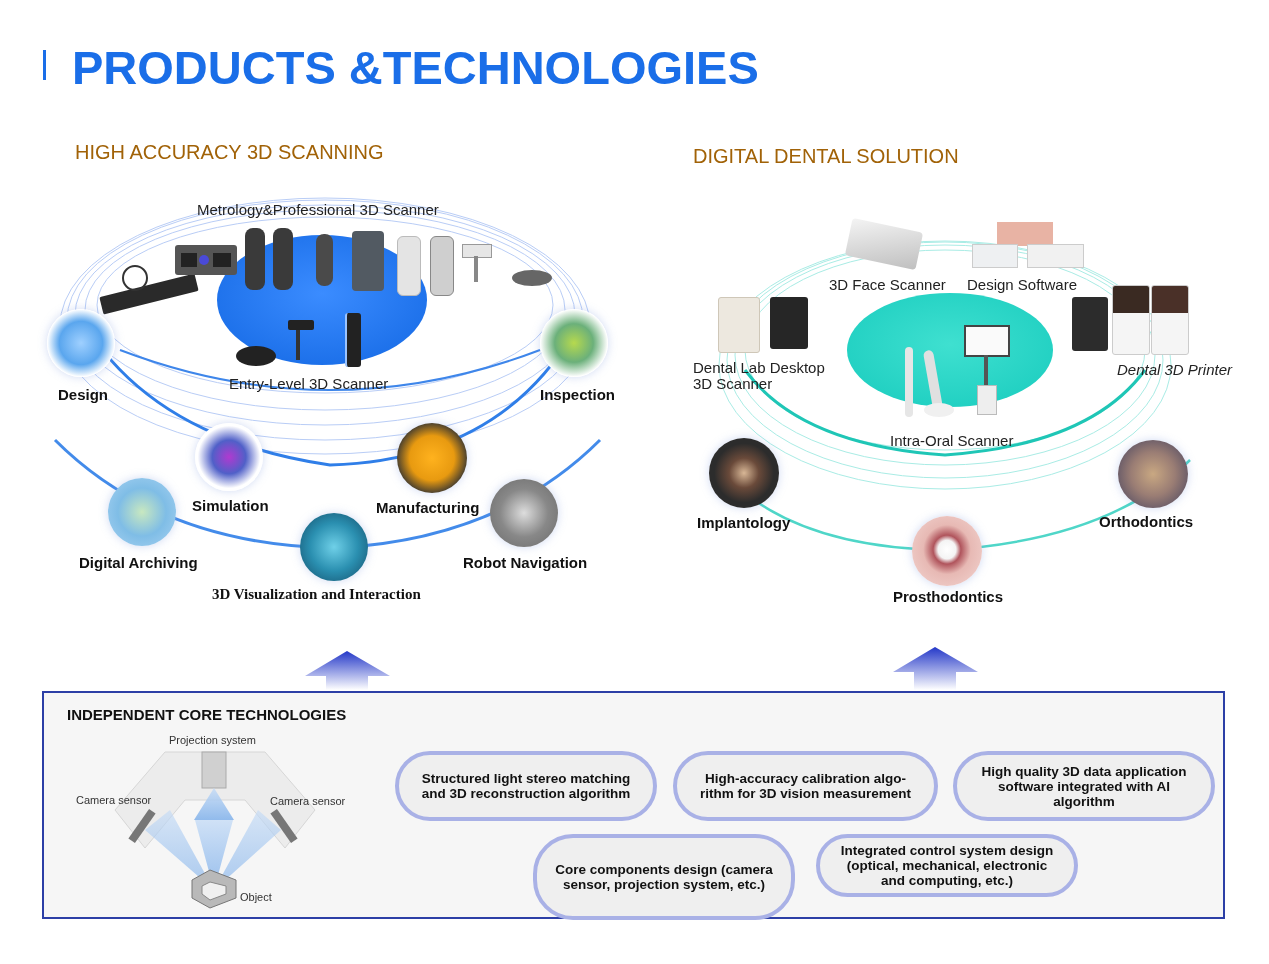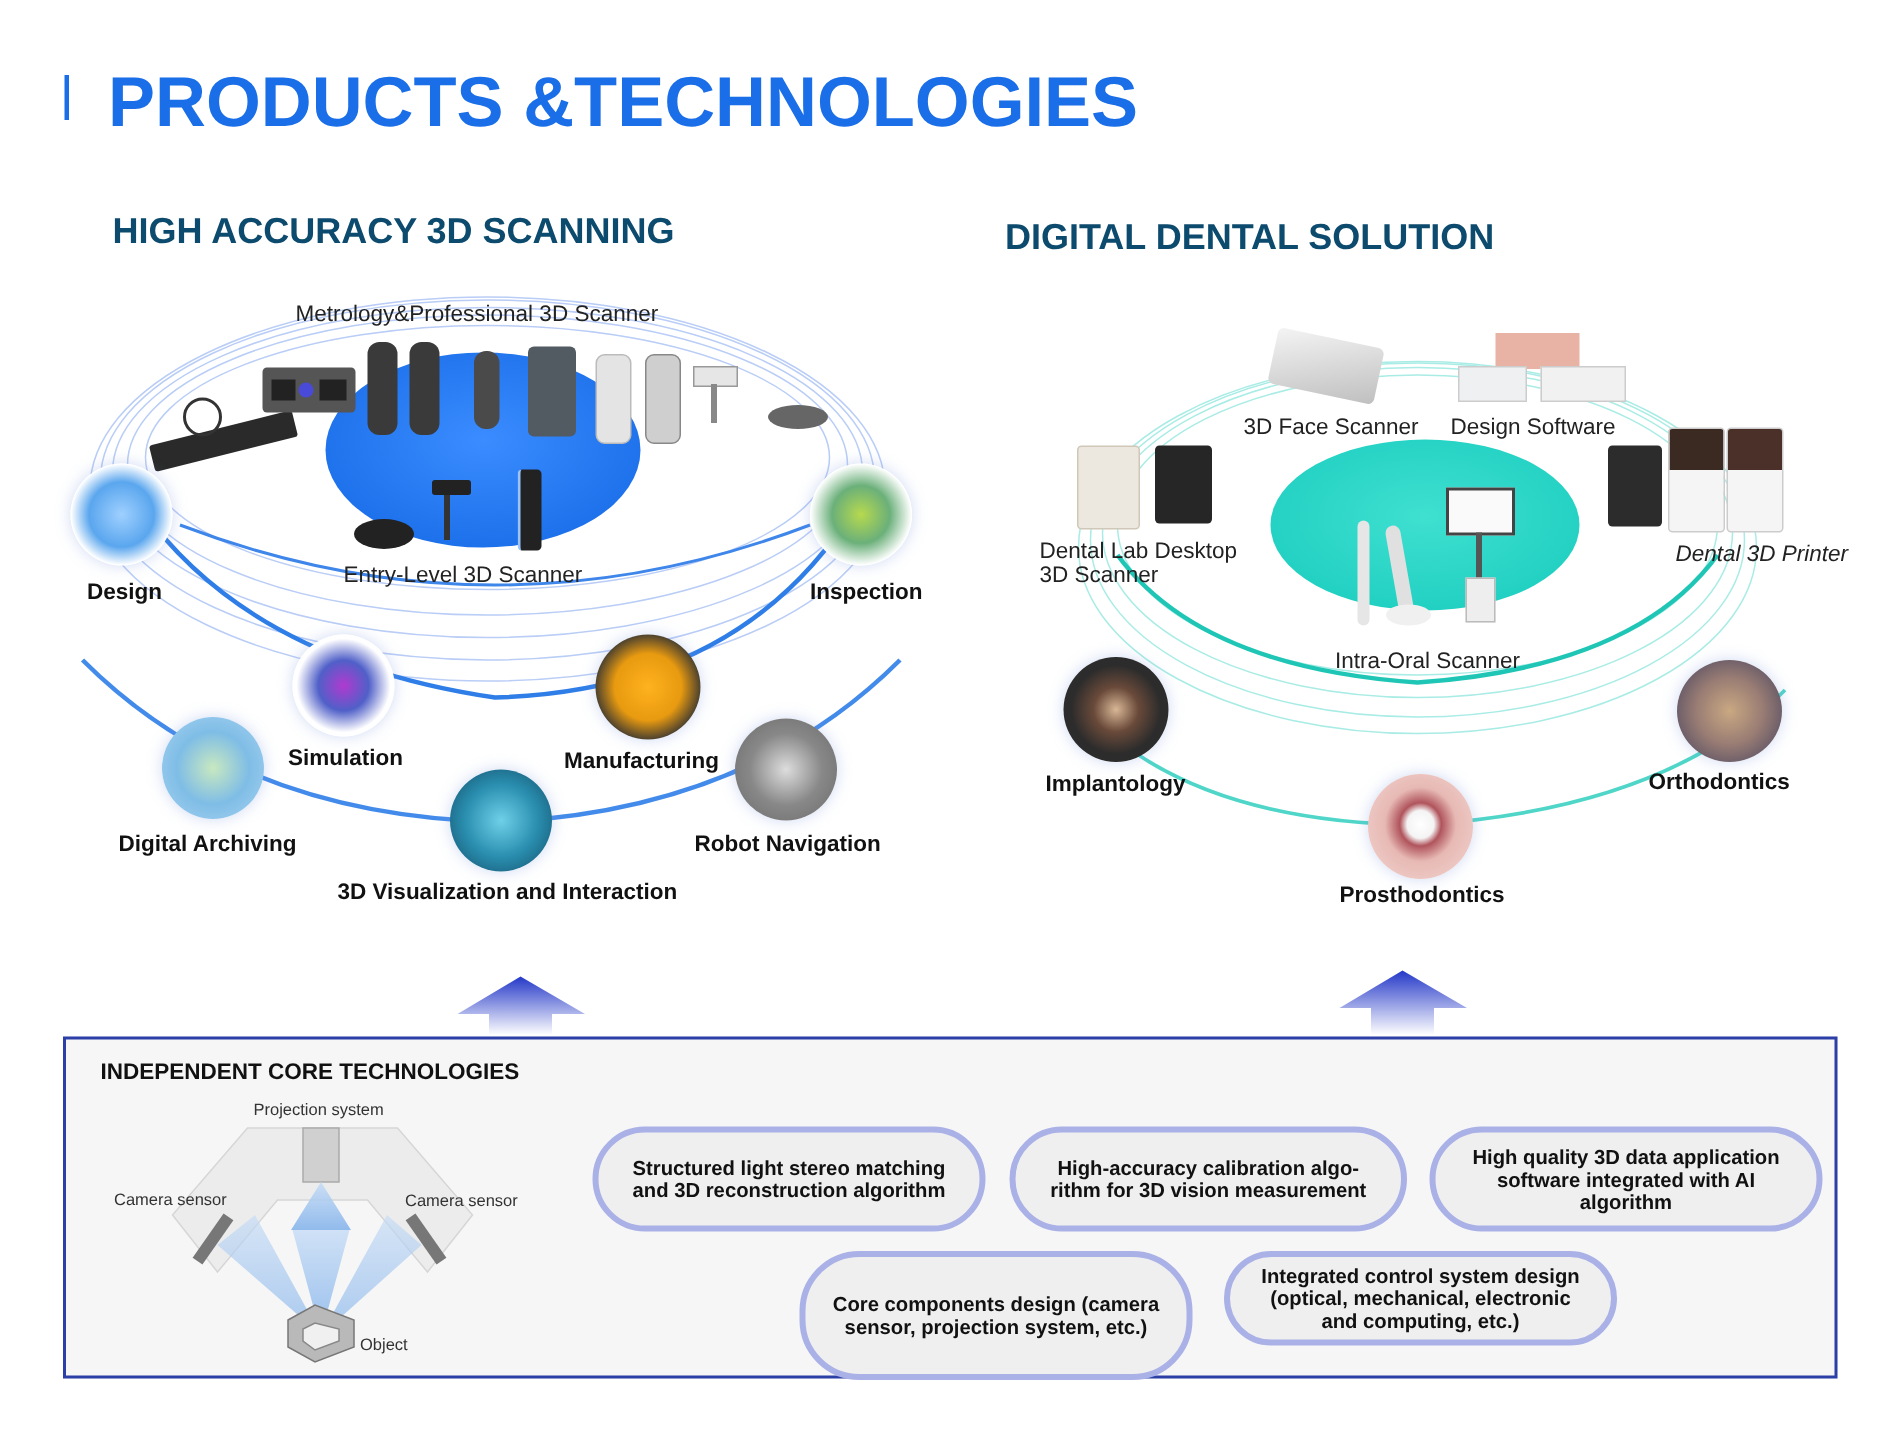--- a/index.html
+++ b/index.html
@@ -1,21 +1,21 @@
 <!DOCTYPE html>
 <html><head>
 <meta charset="utf-8">
 <style>
   html, body { margin:0; padding:0; }
   body { width:1269px; height:964px; background:#ffffff; position:relative; overflow:hidden;
          font-family:"Liberation Sans", sans-serif; color:#111; }
   .abs { position:absolute; }
   .title-bar { left:43px; top:50px; width:3px; height:30px; background:#1a6ee8; }
   .page-title { left:72px; top:40px; font-size:47px; font-weight:bold; color:#1a6ee8; letter-spacing:0px; white-space:nowrap; }
-  .section-title { font-size:24px; font-weight:bold; color:#0c4a6e; white-space:nowrap; }
+  .section-title { font-size:20px; font-weight:normal; color:#a16207; white-space:nowrap; }
   .lbl { font-size:15px; color:#222; white-space:nowrap; }
   .lbl-b { font-size:15px; font-weight:bold; color:#111; white-space:nowrap; }
   .lbl-c { }
   svg.bg { position:absolute; left:0; top:0; }
   .thumb { position:absolute; border-radius:50%; overflow:hidden; box-shadow:0 0 10px rgba(120,150,220,0.35); }
   .core-box { left:42px; top:691px; width:1183px; height:228px; border:2px solid #2c3fa6; background:#f6f6f6; box-sizing:border-box; }
   .core-title { left:67px; top:706px; font-size:15px; font-weight:bold; color:#111; }
   .pill { position:absolute; border:4px solid #a9b1e6; border-radius:40px; background:#efefef;
           display:flex; align-items:center; justify-content:center; text-align:center;
           font-size:13.5px; font-weight:bold; color:#111; line-height:15px; box-sizing:border-box; padding:0 14px; }
@@ -113,23 +113,23 @@
 <div class="thumb" style="left:397px;top:423px;width:70px;height:70px;background:radial-gradient(circle,#ffb21e 0%,#e89a10 45%,#333 75%);"></div>
 <div class="abs lbl-b" style="left:376px;top:499px;">Manufacturing</div>
 
 <div class="thumb" style="left:108px;top:478px;width:68px;height:68px;background:radial-gradient(circle,#c8e8c0 0%,#7fbde6 50%,#a8d2f2 100%);"></div>
 <div class="abs lbl-b" style="left:79px;top:554px;">Digital Archiving</div>
 
 <div class="thumb" style="left:490px;top:479px;width:68px;height:68px;background:radial-gradient(circle,#ddd 0%,#888 50%,#6a6a6a 100%);"></div>
 <div class="abs lbl-b" style="left:463px;top:554px;">Robot Navigation</div>
 
 <div class="thumb" style="left:300px;top:513px;width:68px;height:68px;background:radial-gradient(circle,#6fd0e8 0%,#2a8fb0 50%,#134a66 100%);"></div>
-<div class="abs lbl-b" style="left:225px;top:586px;">3D Visualization and Interaction</div>
-
-<div class="abs section-title" style="left:670px;top:145px;">DIGITAL DENTAL SOLUTION</div>
+<div class="abs lbl-b" style="left:212px;top:586px;font-family:Liberation Serif, serif;">3D Visualization and Interaction</div>
+
+<div class="abs section-title" style="left:693px;top:145px;">DIGITAL DENTAL SOLUTION</div>
 
 <div class="abs" style="left:848px;top:225px;width:72px;height:38px;background:linear-gradient(160deg,#f4f4f4,#bfbfbf);border-radius:4px;transform:rotate(12deg);"></div>
 <div class="abs lbl" style="left:829px;top:276px;">3D Face Scanner</div>
 
 <div class="abs" style="left:972px;top:222px;width:112px;height:46px;">
   <div style="position:absolute;left:25px;top:0;width:56px;height:24px;background:#e8b3a4;"></div>
   <div style="position:absolute;left:0;top:22px;width:44px;height:22px;background:#eef0f2;border:1px solid #ccc;"></div>
   <div style="position:absolute;left:55px;top:22px;width:55px;height:22px;background:#f1f1f1;border:1px solid #ccc;"></div>
 </div>
 <div class="abs lbl" style="left:967px;top:276px;">Design Software</div>

